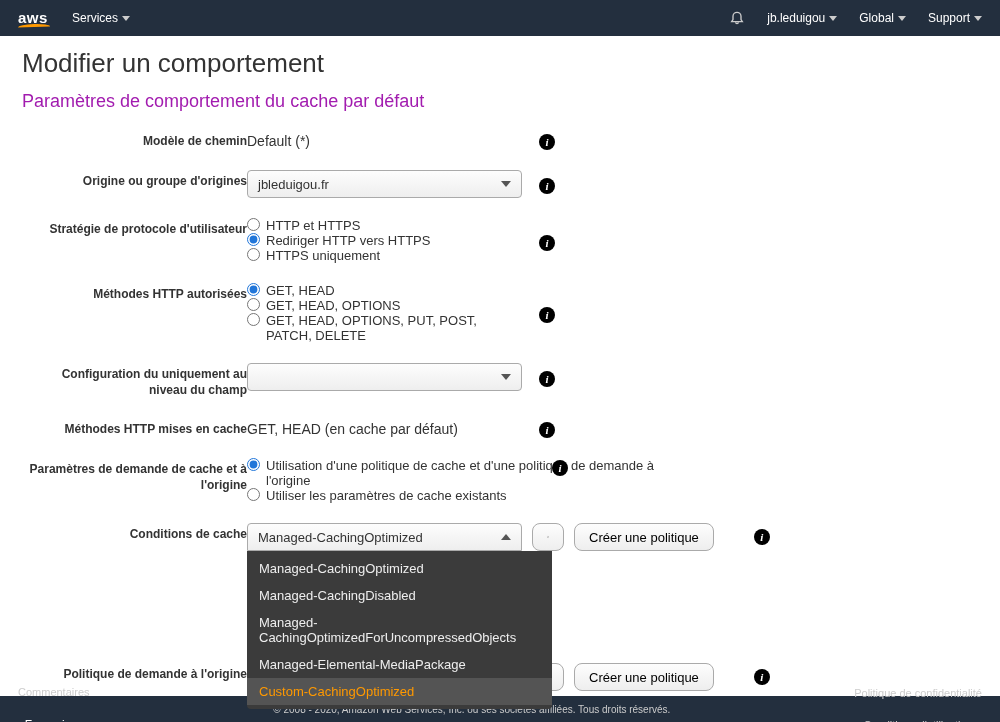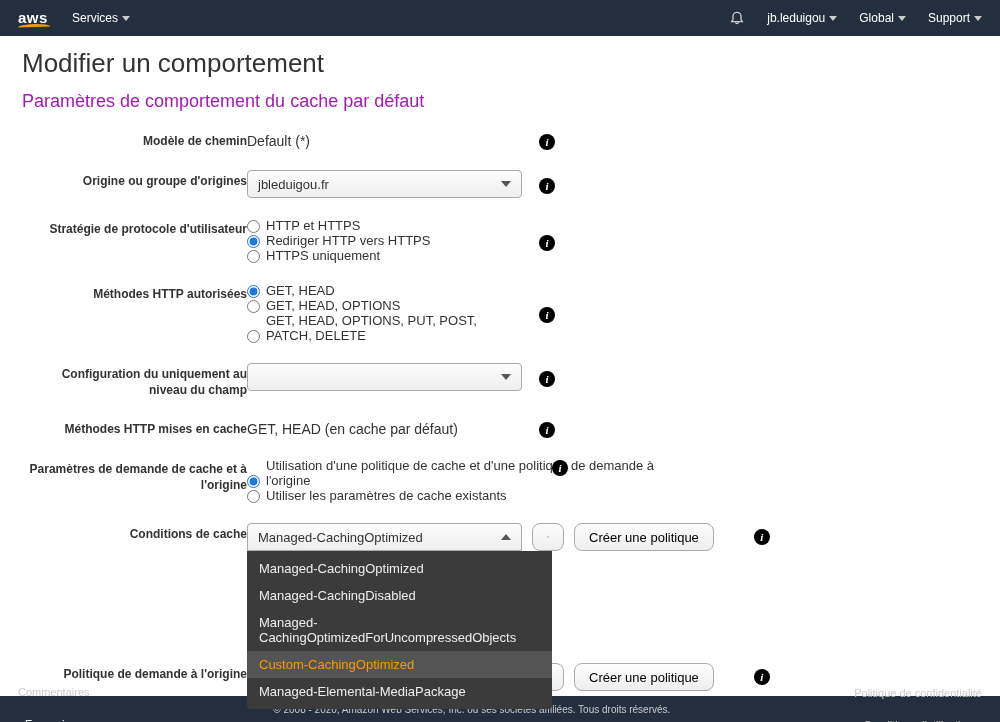--- a/index.html
+++ b/index.html
@@ -22,21 +22,21 @@
 .value-col { display: flex; flex-direction: column; gap: 4px; position: relative; }
 .ctrl-row { display: flex; align-items: center; gap: 10px; }
 .info-col { width: 30px; display: flex; justify-content: center; padding-top: 4px; }
 .info-icon { display: inline-flex; width: 16px; height: 16px; border-radius: 50%; background: #000; color: #fff; font-style: italic; font-family: Georgia, serif; font-size: 11px; align-items: center; justify-content: center; font-weight: bold; }
 
 .select-box { width: 275px; height: 28px; border: 1px solid #aaa; border-radius: 4px; background: linear-gradient(#fdfdfd, #eee); display: flex; align-items: center; justify-content: space-between; padding: 0 10px; font-size: 13px; cursor: pointer; }
 .chevron { width: 0; height: 0; border-left: 5px solid transparent; border-right: 5px solid transparent; }
 .chevron.down { border-top: 6px solid #555; }
 .chevron.up { border-bottom: 6px solid #555; }
 
-.radio-line { display: flex; align-items: flex-end; gap: 6px; font-size: 13px; }
+.radio-line { display: flex; align-items: flex-start; gap: 6px; font-size: 13px; }
 .radio-line input[type=radio] { accent-color: #2176d9; cursor: pointer; }
 
 .btn { height: 28px; padding: 0 14px; border: 1px solid #aaa; border-radius: 8px; background: linear-gradient(#fdfdfd, #eee); font-size: 13px; cursor: pointer; display: inline-flex; align-items: center; }
 .btn-icon { width: 32px; justify-content: center; }
 .refresh-svg { width: 14px; height: 14px; }
 
 .dropdown-panel { position: absolute; top: 28px; left: 0; width: 305px; background: #3b3b3b; border-radius: 0 0 4px 4px; overflow: hidden; z-index: 10; padding: 4px 0; }
 .dropdown-panel .opt { padding: 6px 12px; font-size: 13px; color: #eee; cursor: pointer; }
 .dropdown-panel .opt.highlight { background: #545454; color: #ff9900; }
 
@@ -238,22 +238,22 @@
         </button>
         <button class="btn">Créer une politique</button>
         <span style="width:20px;"></span>
         <span class="info-icon">i</span>
       </div>
 
       <div class="dropdown-panel">
         <div class="opt">Managed-CachingOptimized</div>
         <div class="opt">Managed-CachingDisabled</div>
         <div class="opt">Managed-CachingOptimizedForUncompressedObjects</div>
+        <div class="opt">Managed-Elemental-MediaPackage</div>
         <div class="opt highlight">Custom-CachingOptimized</div>
-        <div class="opt">Managed-Elemental-MediaPackage</div>
       </div>
     </div>
   </div>
 
   <div style="height:100px;"></div>
 
   <div class="form-row">
     <div class="label-col">Politique de demande à l'origine</div>
     <div class="value-col">
       <div class="ctrl-row">

